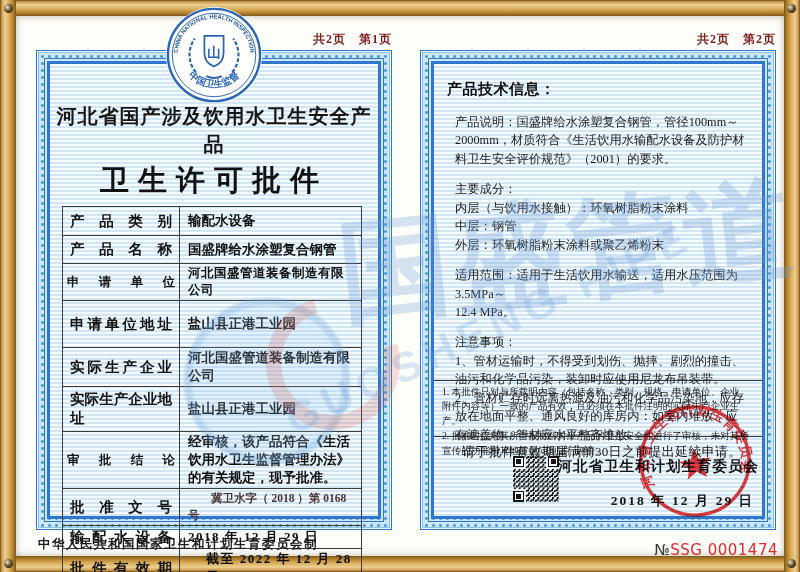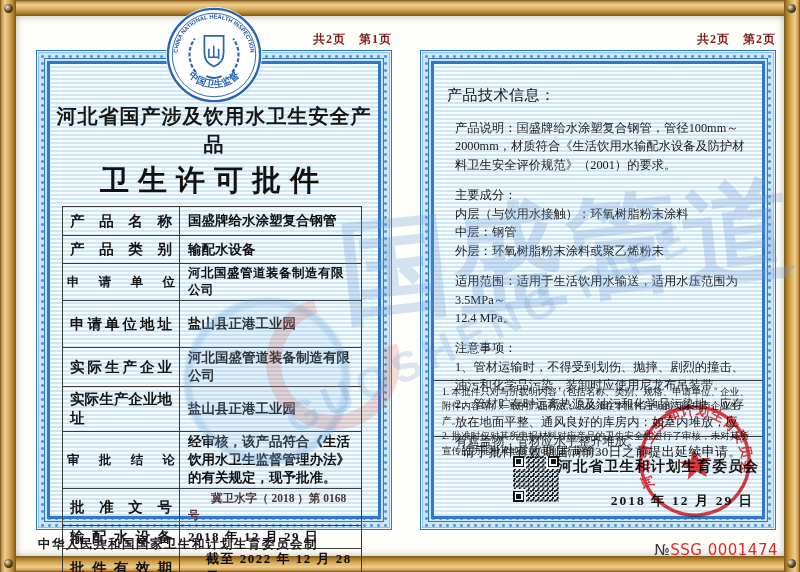--- a/index.html
+++ b/index.html
@@ -51,21 +51,21 @@
   tr:nth-child(10) td{height:20px} tr:nth-child(11) td{height:22px}
   tr:nth-child(3) .lbl, tr:nth-child(7) .lbl{font-size:12.5px;padding:1px 4px}
   tr:nth-child(3) .val{font-family:"Liberation Serif",serif;font-size:12.5px;letter-spacing:.5px}
   tr:nth-child(8) .val{font-size:11.5px;line-height:1.45;text-indent:2em;color:#4a3535;
        font-family:"Liberation Serif",serif;font-weight:600}
   tr:nth-child(9) .val, tr:nth-child(10) .val, tr:nth-child(11) .val{
        font-family:"Liberation Serif",serif;font-size:13px;letter-spacing:1.5px;font-weight:600}
   tr:nth-child(10) .val{padding-left:26px}
 
   
-  .heading{margin:22px 0 0 13px;font-size:15px;font-weight:normal;color:#111;
+  .heading{margin:16px 0 0 13px;font-size:15px;font-weight:bold;color:#111;
     font-family:"Liberation Sans","DejaVu Sans",sans-serif;letter-spacing:.5px}
   .body-block{margin:14px 14px 3px 21px}
   .para{white-space:pre-line;font-size:12.3px;line-height:1.5;color:#1a1a1a;margin:0 0 12px}
   .divider{position:absolute;left:0;right:0;border-top:1.5px solid #333}
   .d1{top:316px}.d2{top:372px}
   .notes{position:absolute;top:321px;left:8px;right:5px;display:flex}
   .notes-label{font-size:12.5px;font-weight:bold;color:#111;white-space:nowrap}
   .notes-body{font-size:9.6px;line-height:1.5;color:#1a1a1a}
   .notes-body div{margin-bottom:1px}
   .renewal{position:absolute;top:379px;left:28px;font-size:13px;font-weight:normal;color:#111;letter-spacing:.3px}
@@ -132,26 +132,26 @@
       </svg>
     </div>
     <div class="pageframe">
         <div class="band">
           <div class="inner">
       <div class="title1">河北省国产涉及饮用水卫生安全产品</div>
       <div class="title2">卫生许可批件</div>
       <table class="cert-table">
         <tbody>
                 <tr>
+          <td class="lbl">产品类别</td>
+          <td class="val">输配水设备</td>
+                </tr>
+        <tr>
           <td class="lbl">产品名称</td>
           <td class="val">国盛牌给水涂塑复合钢管</td>
-                </tr>
-        <tr>
-          <td class="lbl">产品类别</td>
-          <td class="val">输配水设备</td>
                 </tr>
         <tr>
           <td class="lbl">申请单位</td>
           <td class="val">河北国盛管道装备制造有限公司</td>
                 </tr>
         <tr>
           <td class="lbl">申请单位地址</td>
           <td class="val">盐山县正港工业园</td>
                 </tr>
         <tr>

